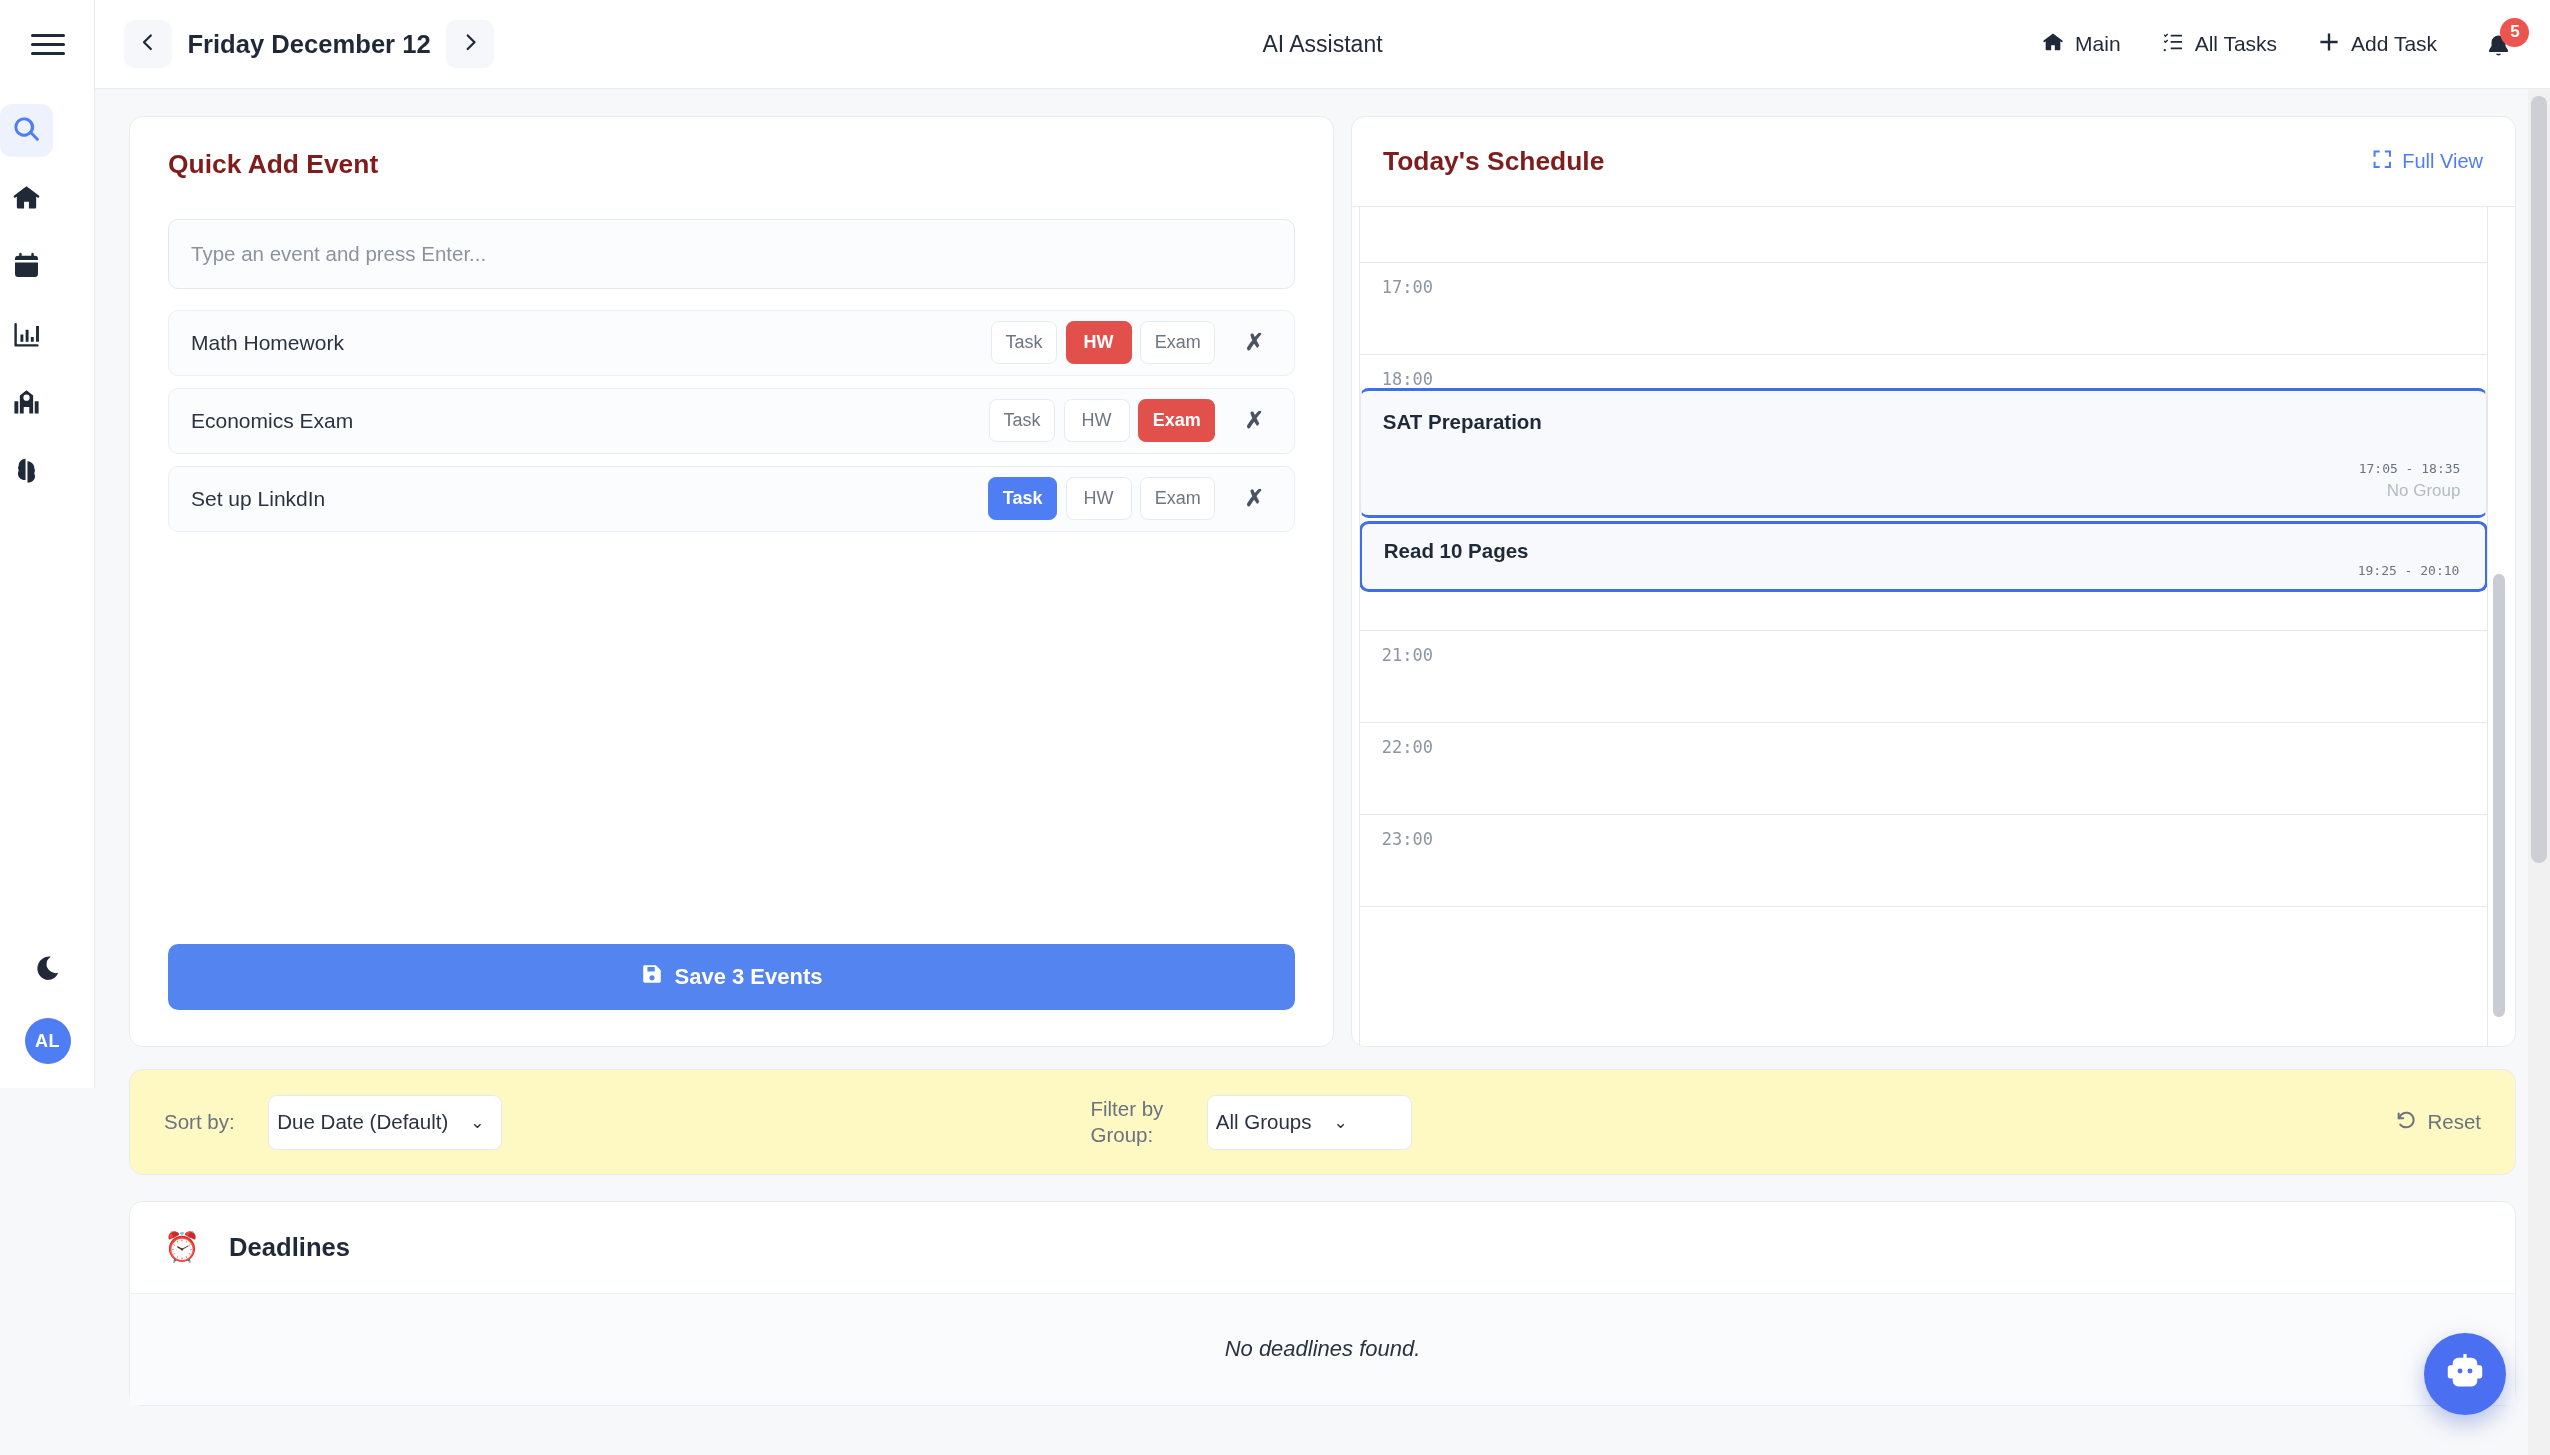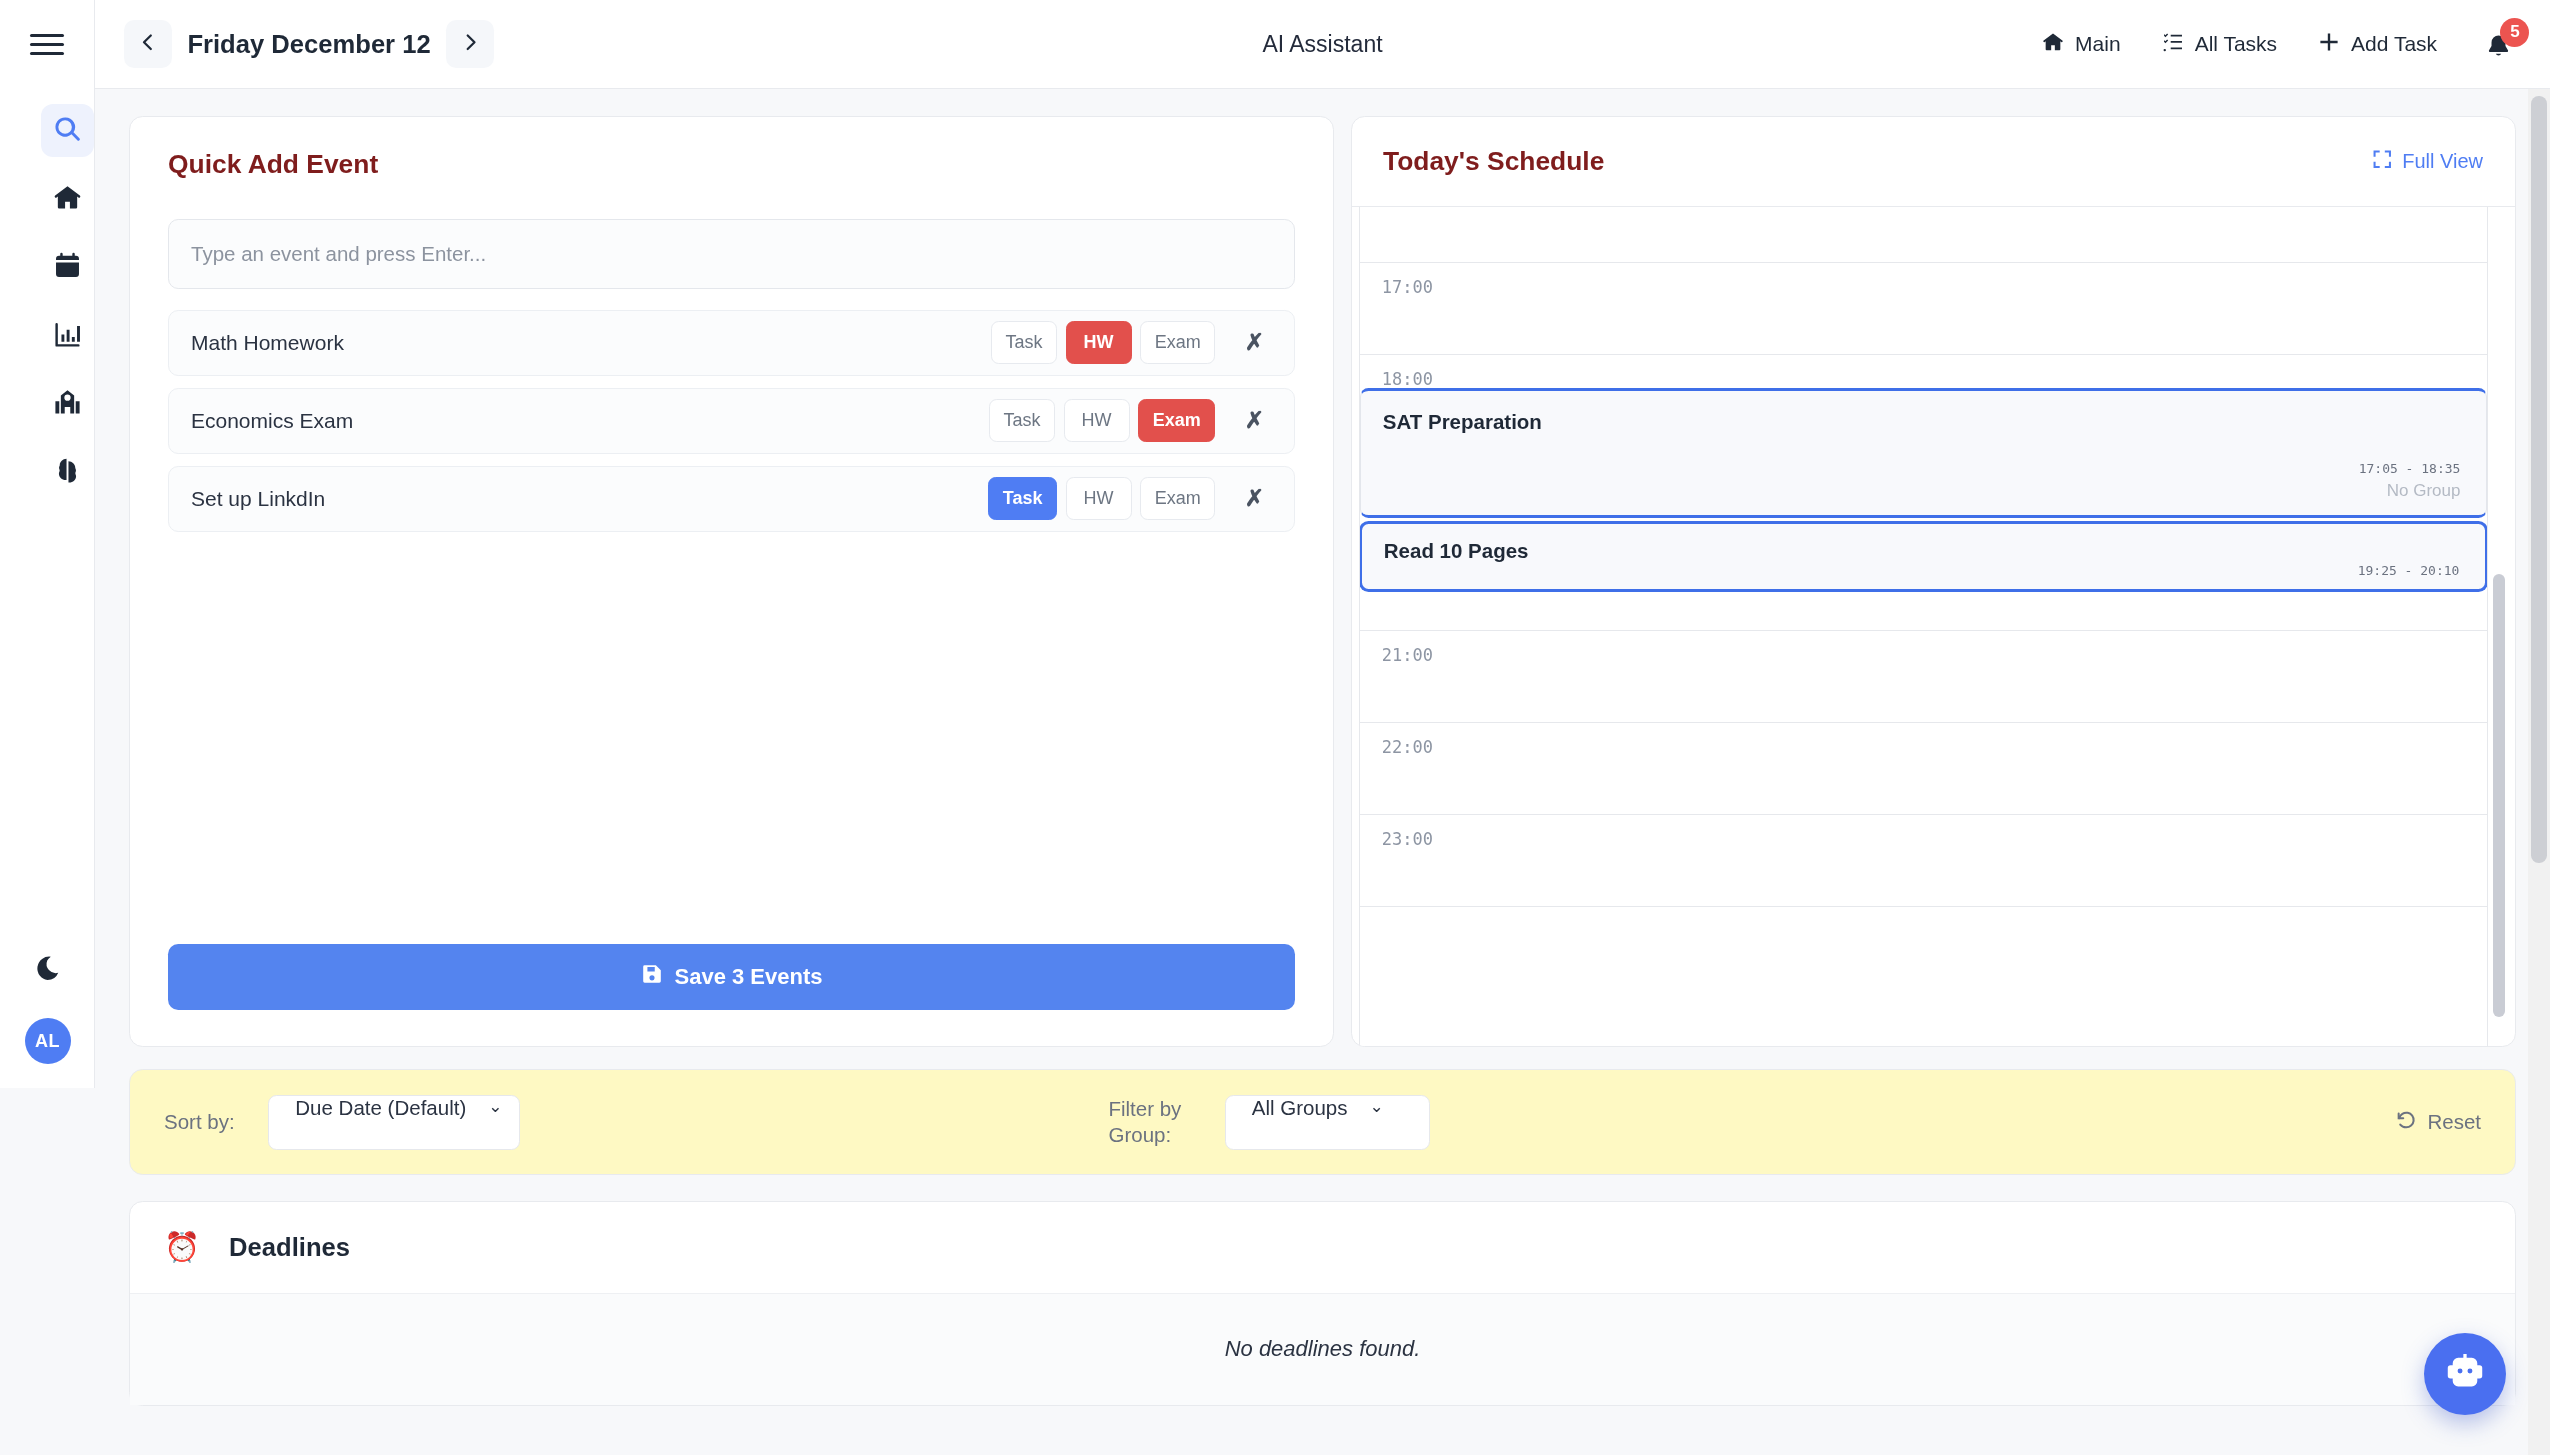--- a/index.html
+++ b/index.html
@@ -9,21 +9,21 @@
     background: #f7f8fa;
     overflow: hidden;
   }
   body { display: flex; }
 
   
   #sidebar {
     width: 95px; height: 1088px;
     background: #ffffff;
     border-right: 0.9px solid #e8eaee;
-    display: flex; flex-direction: column; align-items: flex-end;
+    display: flex; flex-direction: column; align-items: flex-start;
     flex: 0 0 95px;
     position: relative;
   }
   .hamburger {
     width: 95px; height: 89px;
     display: flex; align-items: center; justify-content: center;
     cursor: pointer;
   }
   .hamburger .bars { width: 34px; height: 22px; position: relative; }
   .hamburger .bars i {
@@ -276,22 +276,22 @@
   }
   .fg { display: flex; align-items: center; gap: 15.3px; }
   .fg-label {
     font-size: 20.5px; color: #6b7280; line-height: 1.25;
     width: 89px;
   }
   .fg-label.wide { width: 101px; }
   .select-box {
     height: 55px; border: 0.9px solid #e6e8ec; border-radius: 8.5px;
     background: #ffffff;
-    display: flex; align-items: flex-start; gap: 22px;
-    padding: 0 17px 0 26px; cursor: pointer;
+    display: flex; align-items: center; gap: 22px;
+    padding: 0 17px 0 8px; cursor: pointer;
   }
   .select-box .sv { font-size: 20.5px; color: #2b3342; white-space: nowrap; }
   .select-box .chev { font-size: 17px; color: #2b3342; }
   .sb1 { min-width: 189px; }
   .sb2 { min-width: 205px; }
   .filter-mid { margin-left: 588px; }
   .reset-btn {
     margin-left: auto; display: flex; align-items: center; gap: 10.2px;
     font-size: 20.5px; color: #6b7280; cursor: pointer;
   }

